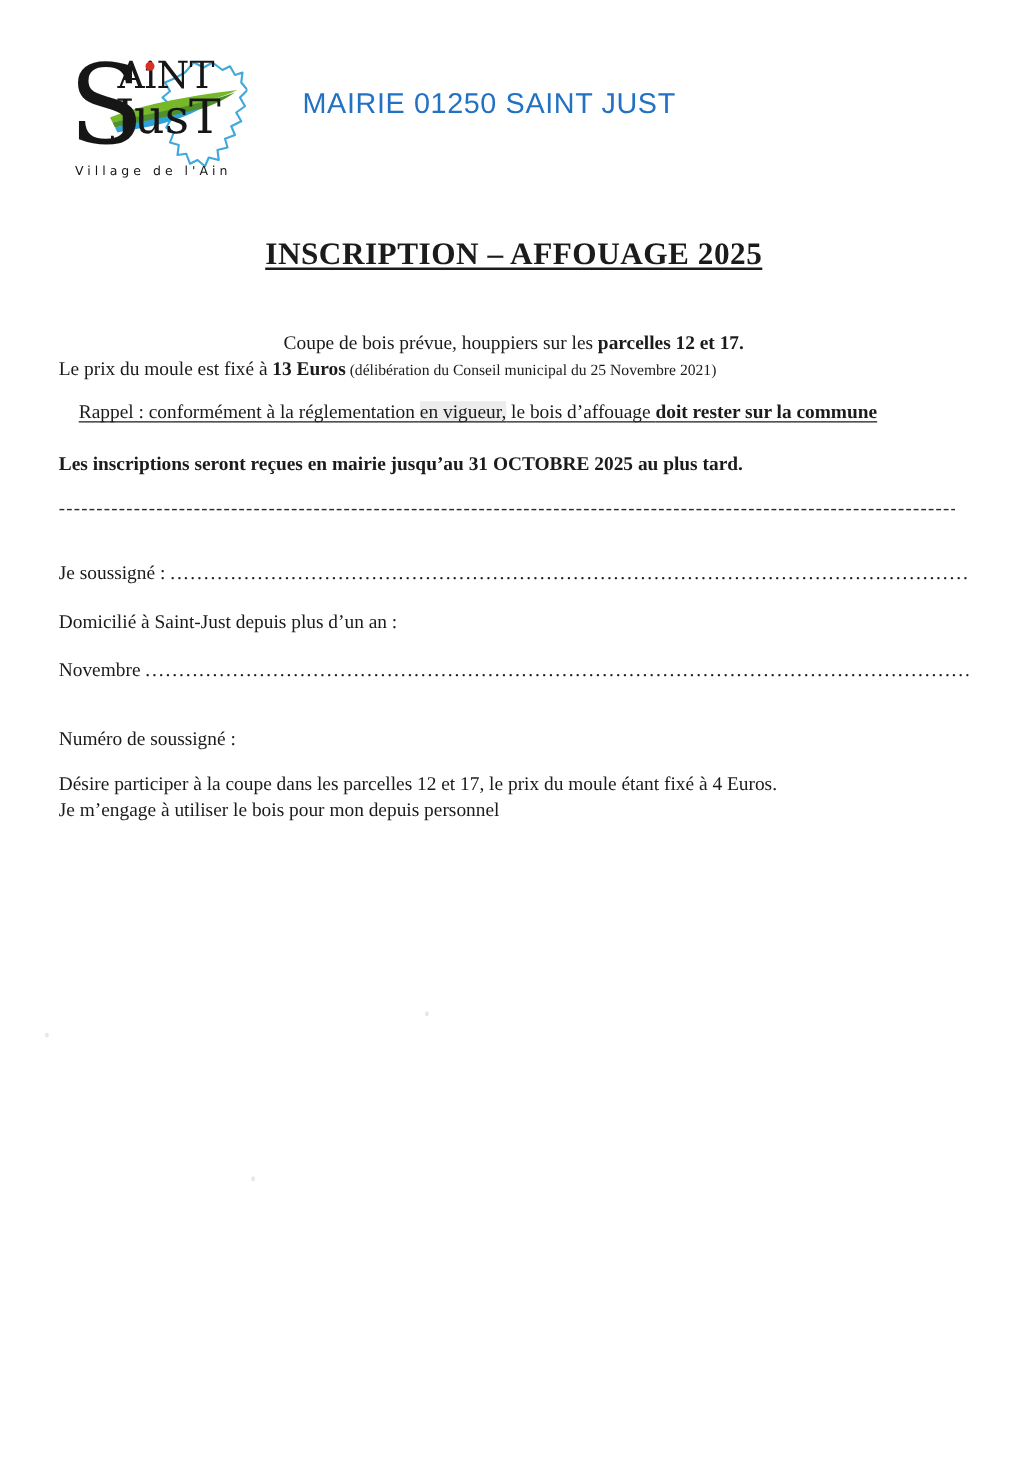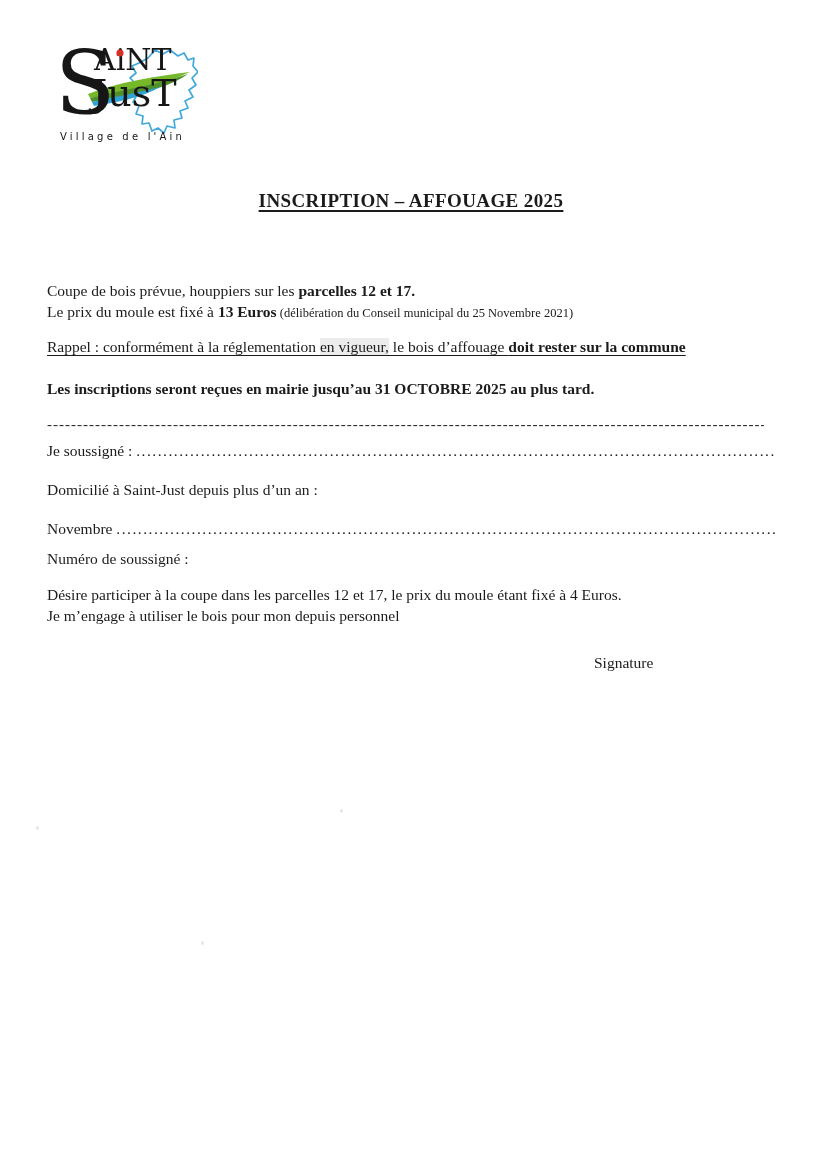--- a/index.html
+++ b/index.html
@@ -29,51 +29,52 @@
     font-family:"Liberation Sans","DejaVu Sans",sans-serif;
     font-size:23px;font-weight:400;letter-spacing:.5px;
     color:var(--title-blue,#2271C3);
     line-height:28px;white-space:nowrap;
   }
   
   .doc-body{padding:0 52px 0 47px;}
   .doc-heading{
     margin:46px 0 0;
     text-align:center;
-    font-size:19px;font-weight:700;
+    font-size:25px;font-weight:700;
     letter-spacing:.4px;
     text-decoration:underline;
     text-underline-offset:3px;
     text-decoration-thickness:2px;
   }
   p{margin:0;font-size:15.5px;line-height:21px;}
   b,strong{font-weight:700;}
-  .intro{margin-top:68px;}
+  .intro{margin-top:46px;text-align:center;}
   .fine-print{font-size:12.5px;}
   .rappel{
     margin-top:12px;
     text-decoration:underline;
     text-underline-offset:3px;
+    margin-left:16px;
   }
   .highlight{background:#ececec;}
   .deadline{margin-top:21px;font-weight:700;}
   .separator{
     margin-top:18px;width:717px;height:14px;
     overflow:hidden;white-space:nowrap;
     font-size:15px;letter-spacing:1px;color:#2a2a2a;
     line-height:14px;
   }
   .coupon-intro{margin-top:4px;}
   .field{display:flex;margin-top:0;}
   .field .label{flex:none;white-space:pre;}
   .field .dots{
     flex:1 1 auto;overflow:hidden;white-space:nowrap;
     letter-spacing:1.5px;
   }
-  .mt17{margin-top:9px;justify-content:space-between;}
+  .mt17{margin-top:34px;justify-content:space-between;}
   .mt18{margin-top:18px;}
   .mt15{margin-top:15px;}
   .signature{margin-top:26px;padding-left:547px;}
   .speck{position:absolute;width:3px;height:4px;background:#b9b9b9;opacity:.35;border-radius:50%;}
 </style>
 </head>
 <body>
 
 <div class="page">
 
@@ -87,20 +88,21 @@
         <path class="swoosh-dark" d="M32,60 C64,52 102,46 130,36 C104,54 66,58 34,64 Z"></path>
         <path class="swoosh-water" d="M34,64 C60,58 84,54 102,49 C84,60 58,64 36,68 Z"></path>
 
         <text x="-3" y="76" font-family="DejaVu Serif, serif" font-size="88">S</text>
         <text x="36" y="32" font-family="DejaVu Serif, serif" font-size="30">AiNT</text>
         <text x="34" y="68" font-family="DejaVu Serif, serif" font-size="38">JusT</text>
         <circle class="idot" cx="62" cy="15" r="3.6"></circle>
         <text x="2" y="102" font-family="DejaVu Sans, sans-serif" font-size="10" letter-spacing="3.2">Village de l'Ain</text>
       </svg>
     </div>
+    <h1 class="mairie-title">MAIRIE 01250 SAINT JUST</h1>
   </header>
 
   <main class="doc-body">
 
     <h2 class="doc-heading">INSCRIPTION – AFFOUAGE 2025</h2>
 
     <p class="intro"><span>Coupe de bois prévue, houppiers sur les </span><b>parcelles 12 et 17.</b></p>
 
     <p><span>Le prix du moule est fixé à </span><b>13 Euros</b><span class="fine-print"> (délibération du Conseil municipal du 25 Novembre 2021)</span></p>
 
@@ -121,21 +123,20 @@
     <p class="field mt18">
         <span class="label">Novembre </span>
         <span class="dots">....................................................................................................................................................................................</span>
       </p>
 
     <p class="mt17">Numéro de soussigné :</p>
 
     <p class="mt15">Désire participer à la coupe dans les parcelles 12 et 17, le prix du moule étant fixé à 4 Euros.</p>
     <p>Je m’engage à utiliser le bois pour mon depuis personnel</p>
 
-    <p class="signature">Signature</p>
 
   </main>
 
   <div class="speck" style="left:36px;top:826px;"></div>
   <div class="speck" style="left:340px;top:809px;"></div>
   <div class="speck" style="left:201px;top:941px;"></div>
 
 </div>
 
 </body></html>

